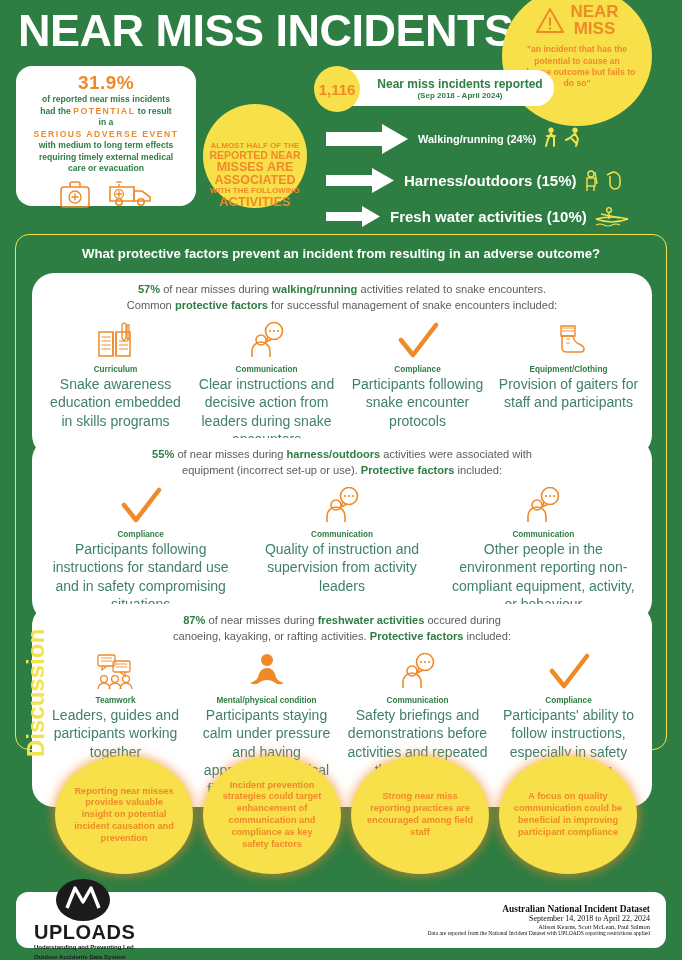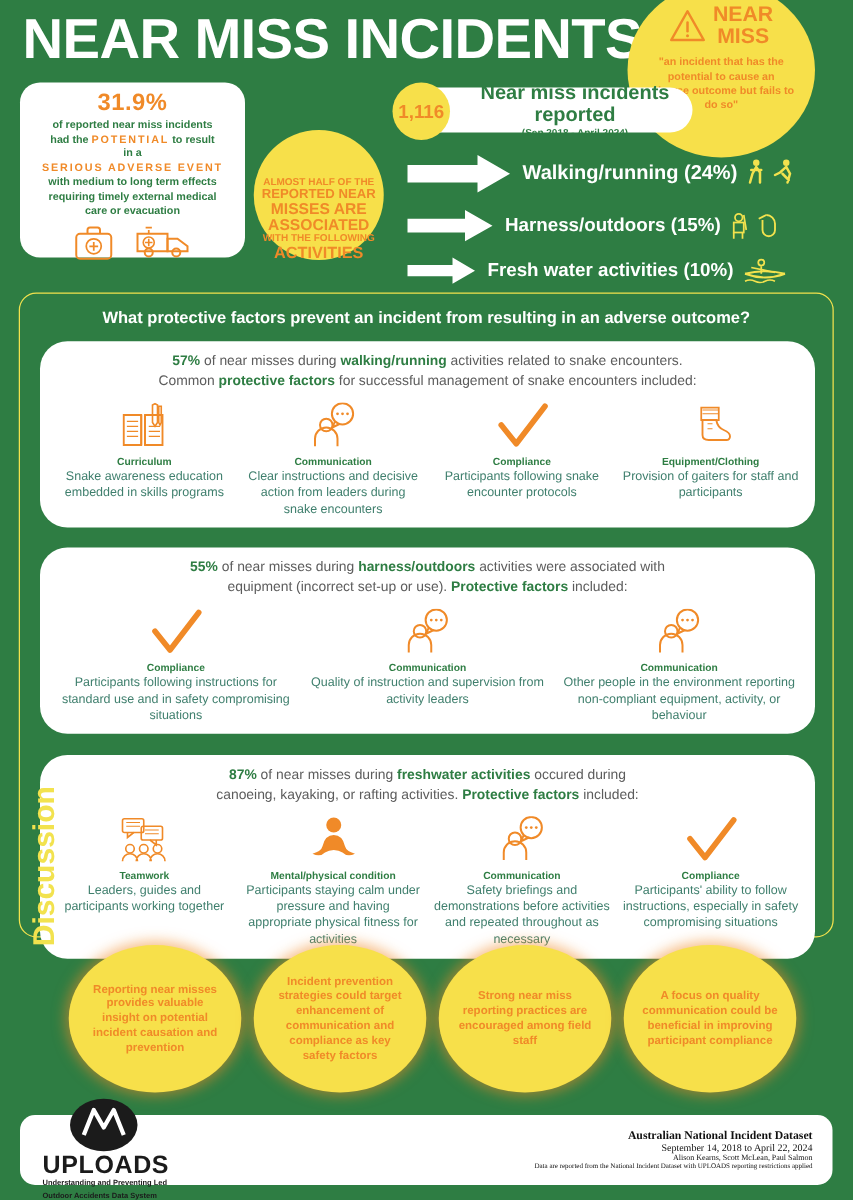--- a/index.html
+++ b/index.html
@@ -85,27 +85,27 @@
     display: flex; align-items: center;
   }
   .count-bubble {
     position: absolute; left: 314px; top: 66px;
     width: 46px; height: 46px;
     background: #f7e04a; border-radius: 50%;
     display: flex; align-items: center; justify-content: center;
     color: #f08a28; font-size: 15px; font-weight: bold;
   }
   .count-text { margin-left: 48px; text-align: center; width: 180px; }
-  .count-main { color: #2e7d43; font-size: 16px; font-weight: bold; }
+  .count-main { color: #2e7d43; font-size: 12px; font-weight: bold; }
   .count-sub  { color: #2e7d43; font-size: 8px; font-weight: bold; }
 
   
   .activity { position: absolute; display: flex; align-items: center; }
   .arrow-svg { display:block; }
-  .act-label { color:#ffffff; font-size: 16px; font-weight: bold; white-space: nowrap; }
+  .act-label { color:#ffffff; font-size: 11px; font-weight: bold; white-space: nowrap; }
   .act-label.small { font-size: 15px; }
   .act-icons { margin-left: 6px; display:flex; align-items:center; gap:3px; }
 
   
   .panel {
     position: absolute; left: 15px; top: 234px;
     width: 652px; height: 516px;
     border: 1.6px solid #f2e24e; border-radius: 14px;
   }
   .panel-q {
@@ -121,21 +121,21 @@
   }
   .card-head {
     text-align: center; color: #5c5c5c;
     font-size: 11.1px; line-height: 1.42;
   }
   .card-head .pct { color: #2e7d43; font-weight: bold; }
   .factors { display: flex; margin-top: 6px; }
   .factor { flex: 1; text-align: center; padding: 0 4px; }
   .factor-icon { height: 40px; display:flex; align-items:flex-end; justify-content:center; }
   .factor-title { color:#2e7d43; font-size: 8.2px; font-weight: bold; margin-top: 5px; }
-  .factor-desc { color:#3f7f6d; font-size: 10px; line-height: 1.33; margin-top: 1px; }
+  .factor-desc { color:#3f7f6d; font-size: 14px; line-height: 1.33; margin-top: 1px; }
 
   
   .discussion-label {
     position: absolute; left: 22px; top: 757px;
     width: 120px;
     transform: rotate(-90deg); transform-origin: 0 0;
     color: #f2e24e; font-size: 24px; font-weight: bold;
     text-align: right;
     white-space: nowrap;
   }

